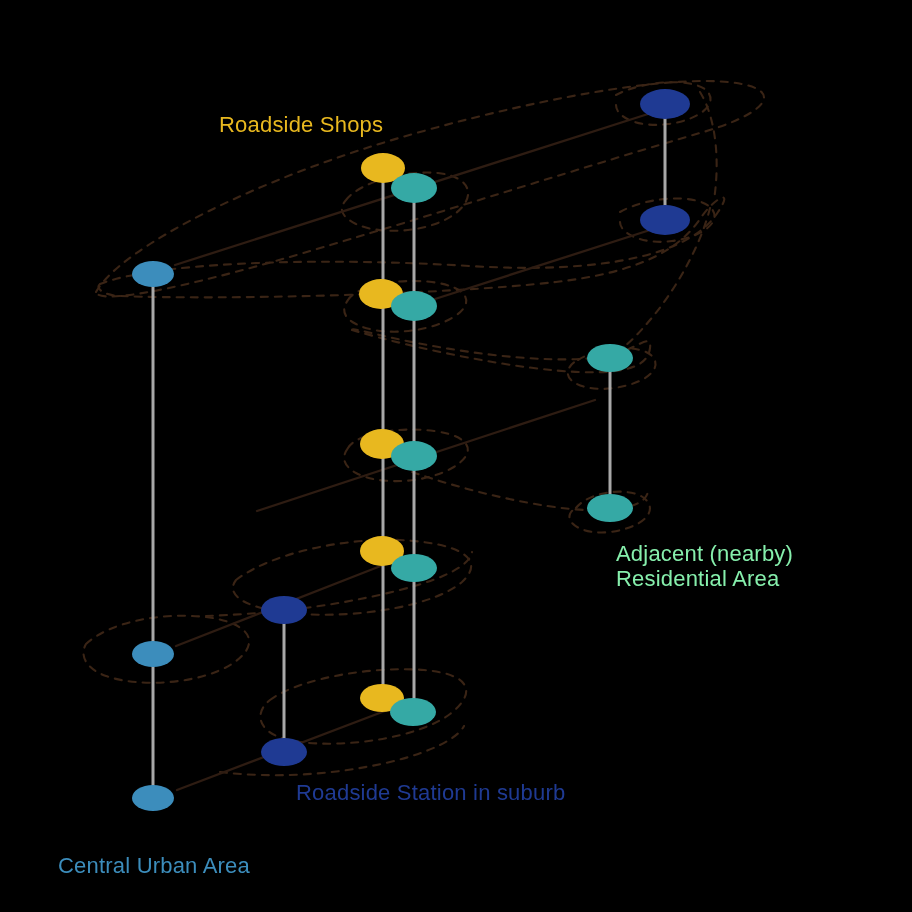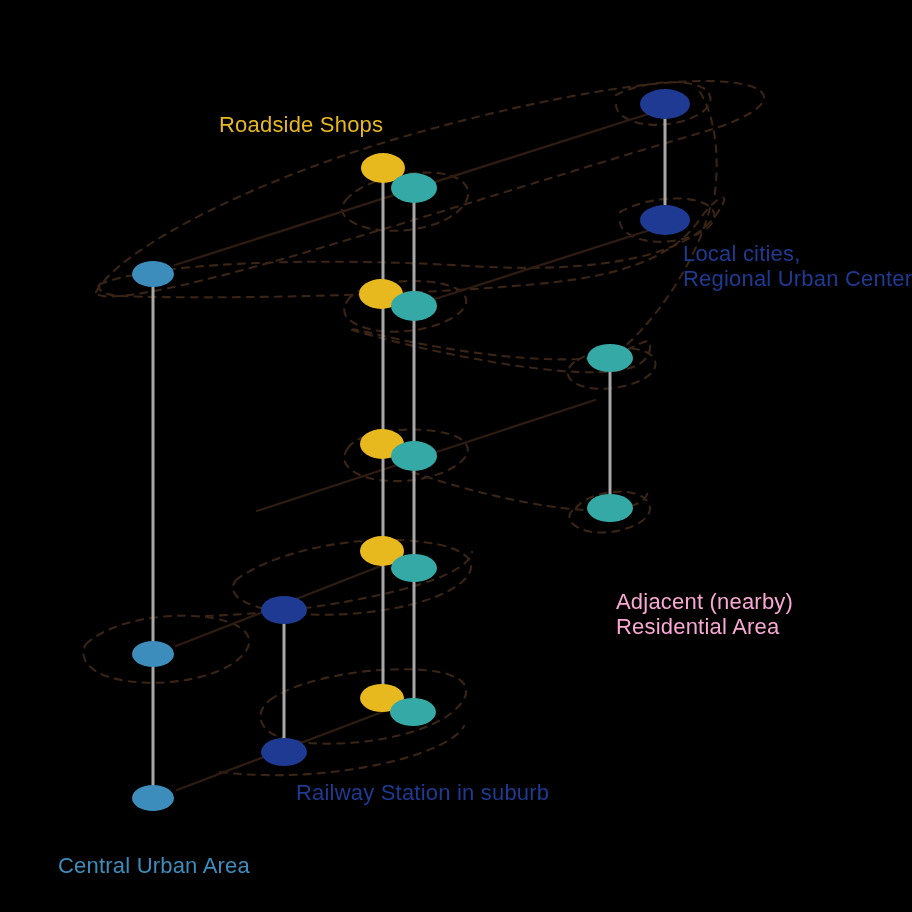--- a/index.html
+++ b/index.html
@@ -117,24 +117,22 @@
       <ellipse cx="382" cy="698" rx="22" ry="14" fill="#e8b81f"></ellipse>
       <ellipse cx="413" cy="712" rx="23" ry="14" fill="#35a9a5"></ellipse>
 
       <ellipse cx="284" cy="752" rx="23" ry="14" fill="#1f3a93"></ellipse>
       <ellipse cx="153" cy="798" rx="21" ry="13" fill="#3c8dbc"></ellipse>
     </g>
   </svg>
 
   <div class="lbl" style="left:219px;top:112px;color:#e8b81f;">Roadside Shops</div>
 
-  <div class="lbl" style="left:683px;top:241px;color:#1f3a93;">Local cities,
-Regional Urban Center</div>
 
-  <div class="lbl" style="left:616px;top:541px;color:#f9a8d4;margin-top:48px;">Adjacent (nearby)
+  <div class="lbl" style="left:616px;top:541px;color:#86efac;">Adjacent (nearby)
 Residential Area</div>
 
 
-  <div class="lbl" style="left:296px;top:780px;color:#1f3a93;">Railway Station in suburb</div>
+  <div class="lbl" style="left:296px;top:780px;color:#1f3a93;">Roadside Station in suburb</div>
 
   <div class="lbl" style="left:58px;top:817px;color:#3c8dbc;margin-top:36px;">Central Urban Area</div>
 
 </div>
 
 </body></html>

